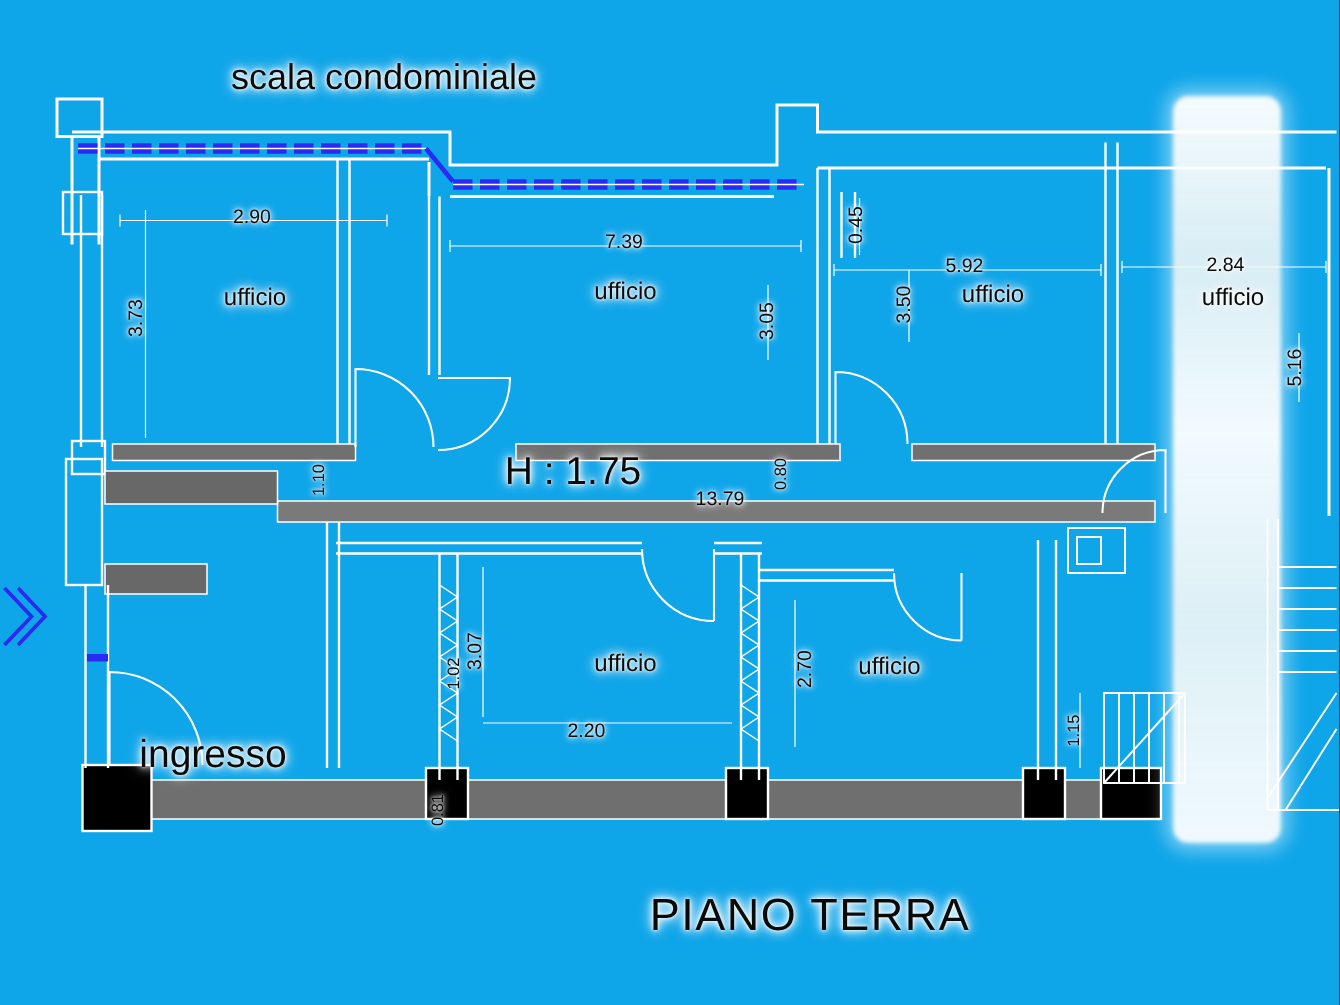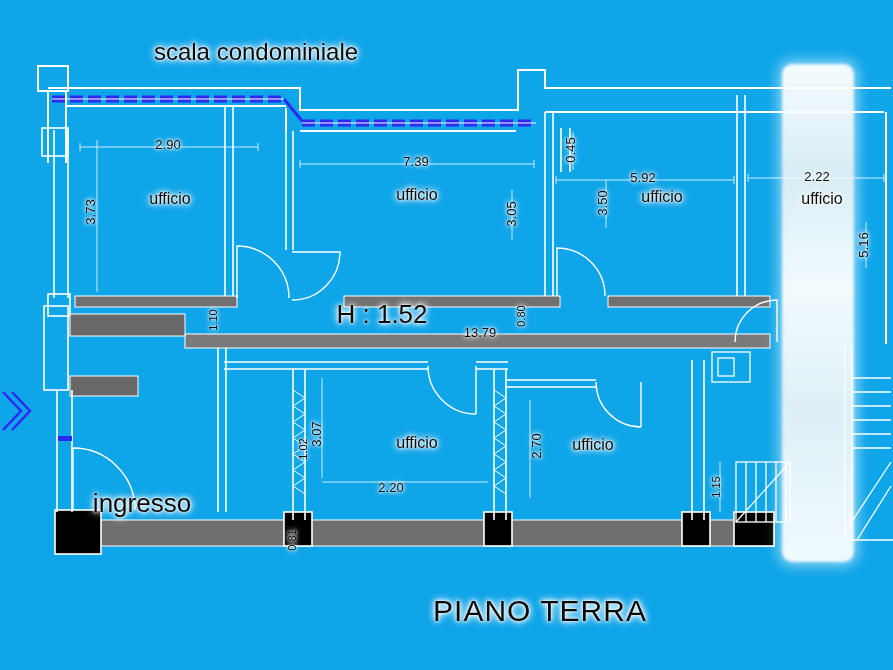--- a/index.html
+++ b/index.html
@@ -126,35 +126,35 @@
 
     <g stroke="#2a2af2" stroke-width="2.5" fill="none">
       <path d="M3 392 L21 411 L3 430 M12 392 L30 411 L12 430"></path>
     </g>
     <rect x="58" y="436" width="14" height="5" fill="#2a2af2"></rect>
   </svg>
 
   <div class="scan-band"></div>
 
   <div class="txt title" style="left:256px;top:52px">scala condominiale</div>
-  <div class="txt big" style="left:382px;top:314px">H : 1.52</div>
+  <div class="txt big" style="left:382px;top:314px">H : 1.75</div>
   <div class="txt floor" style="left:540px;top:611px">PIANO TERRA</div>
   <div class="txt big" style="left:142px;top:503px">ingresso</div>
 
   <div class="txt room" style="left:170px;top:199px">ufficio</div>
   <div class="txt room" style="left:417px;top:195px">ufficio</div>
   <div class="txt room" style="left:662px;top:197px">ufficio</div>
   <div class="txt room" style="left:822px;top:199px">ufficio</div>
   <div class="txt room" style="left:417px;top:443px">ufficio</div>
   <div class="txt room" style="left:593px;top:445px">ufficio</div>
 
   <div class="txt dim" style="left:168px;top:144px">2.90</div>
   <div class="txt dim" style="left:416px;top:161px">7.39</div>
   <div class="txt dim" style="left:643px;top:177px">5.92</div>
-  <div class="txt dim" style="left:817px;top:176px">2.22</div>
+  <div class="txt dim" style="left:817px;top:176px">2.84</div>
   <div class="txt dim" style="left:480px;top:332px">13.79</div>
   <div class="txt dim v" style="left:90px;top:212px">3.73</div>
   <div class="txt dim v" style="left:511px;top:214px">3.05</div>
   <div class="txt dim v" style="left:570px;top:150px">0.45</div>
   <div class="txt dim v" style="left:602px;top:203px">3.50</div>
   <div class="txt dim v" style="left:863px;top:245px">5.16</div>
   <div class="txt dim v s" style="left:213px;top:320px">1.10</div>
   <div class="txt dim v s" style="left:521px;top:316px">0.80</div>
   <div class="txt dim v" style="left:316px;top:434px">3.07</div>
   <div class="txt dim" style="left:391px;top:487px">2.20</div>

